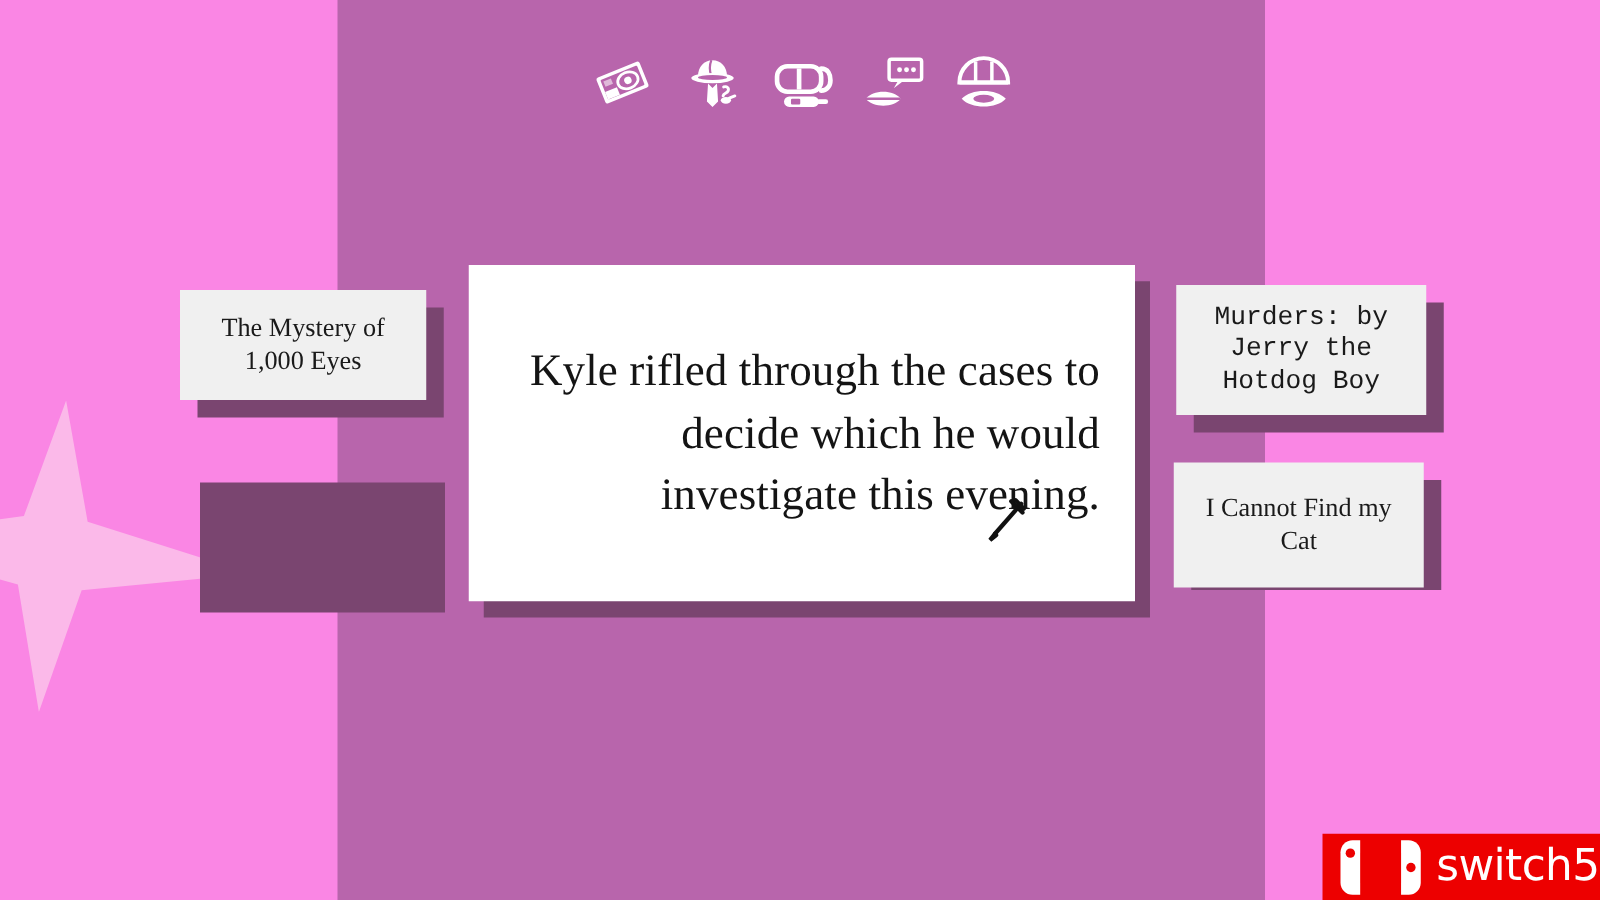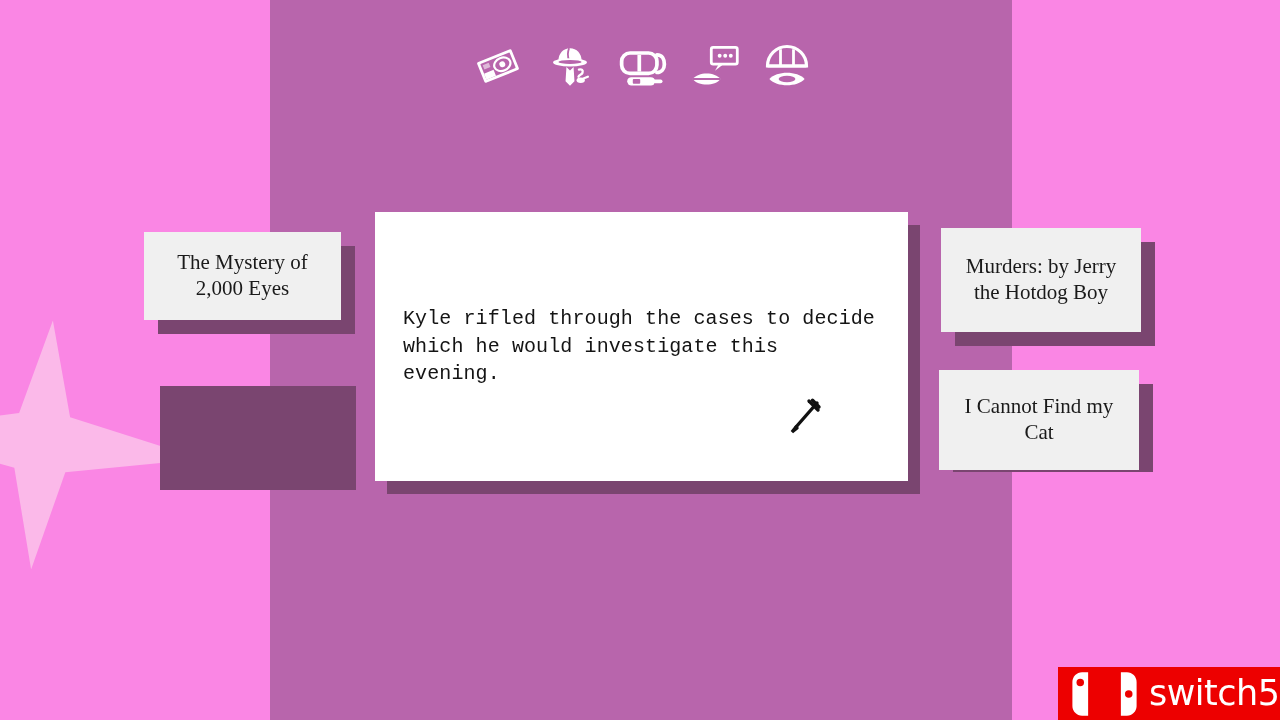--- a/index.html
+++ b/index.html
@@ -85,21 +85,21 @@
   .card-shadow {
     position: absolute;
     background: #7A4570;
   }
   
   #card-left-1 { left: 144px; top: 232px; width: 197px; height: 88px; }
   #shadow-left-1 { left: 158px; top: 246px; width: 197px; height: 88px; }
   #card-left-2 { left: 146px; top: 372px; width: 196px; height: 104px; }
   #shadow-left-2 { left: 160px; top: 386px; width: 196px; height: 104px; }
   
-  #card-right-1 { left: 941px; top: 228px; width: 200px; height: 104px; }
+  #card-right-1 { left: 941px; top: 228px; width: 200px; height: 104px; font-family: Liberation Mono, monospace; }
   #shadow-right-1 { left: 955px; top: 242px; width: 200px; height: 104px; }
   #card-right-2 { left: 939px; top: 370px; width: 200px; height: 100px; }
   #shadow-right-2 { left: 953px; top: 384px; width: 200px; height: 88px; }
   
   #panel-shadow {
     position: absolute;
     left: 387px;
     top: 225px;
     width: 533px;
     height: 269px;
@@ -112,26 +112,25 @@
     width: 533px;
     height: 269px;
     background: #FFFFFF;
     display: flex;
     align-items: center;
     justify-content: center;
     box-sizing: border-box;
     padding: 0 28px;
   }
   #panel-text {
-    font-size: 20px;
+    font-size: 36px;
     line-height: 1.38;
     color: #141414;
-    text-align: left;
+    text-align: right;
     letter-spacing: 0.1px;
-    font-family: Liberation Mono, monospace;
   }
   
   #cursor {
     position: absolute;
     left: 782px;
     top: 396px;
     width: 42px;
     height: 42px;
   }
   
@@ -231,21 +230,21 @@
         <path d="M8 28h42" stroke="#FFFFFF" stroke-width="3.4"></path>
         <path d="M10 42c8-9 30-9 38 0-8 9-30 9-38 0z" fill="#FFFFFF"></path>
         <ellipse cx="29" cy="42" rx="9" ry="3.4" fill="#B865AC"></ellipse>
       </svg>
     </div>
 
   </div>
 
   <div class="card-shadow" id="shadow-left-1"></div>
   <div class="card" id="card-left-1">
-    <span>The Mystery of 2,000 Eyes</span>
+    <span>The Mystery of 1,000 Eyes</span>
   </div>
 
   <div class="card-shadow" id="shadow-left-2"></div>
 
   <div class="card-shadow" id="shadow-right-1"></div>
   <div class="card" id="card-right-1">
     <span>Murders: by Jerry the Hotdog Boy</span>
   </div>
 
   <div class="card-shadow" id="shadow-right-2"></div>

